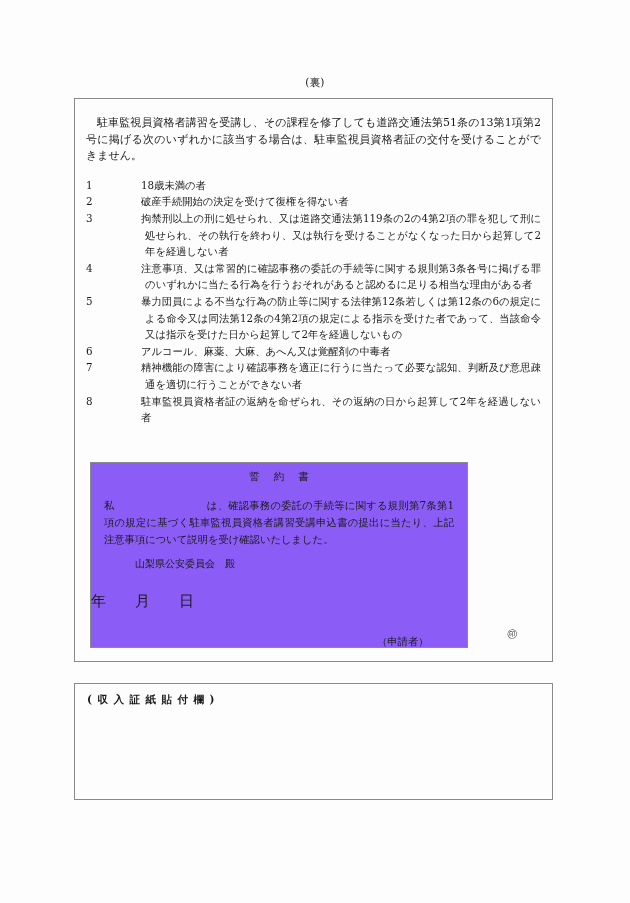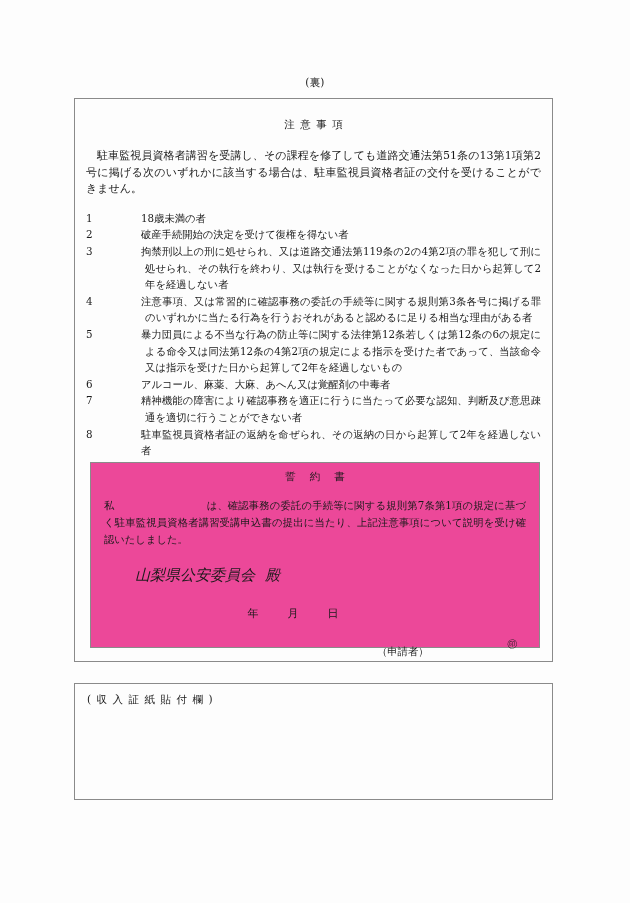--- a/index.html
+++ b/index.html
@@ -98,25 +98,25 @@
   .item-text.hang {
     text-indent: -0.4em;
     padding-left: 0.4em;
   }
 
   
   .pledge-box {
     position: absolute;
     left: 15px;
     top: 363px;
-    width: 450px;
+    width: 378px;
     height: 186px;
     border: 1px solid #8a8a8a;
     box-sizing: border-box;
-    background: #ec4899;
+    background: #8b5cf6;
   }
   .pledge-title {
     text-align: center;
     font-size: 10.5px;
     margin-top: 7px;
     letter-spacing: 14px;
     text-indent: 14px;
   }
   .pledge-body {
     font-size: 10.3px;
@@ -124,33 +124,32 @@
     margin-top: 13px;
     padding: 0 13px;
     text-align: justify;
     text-justify: inter-ideograph;
   }
   .pledge-body .blank-name {
     display: inline-block;
     width: 92px;
   }
   .pledge-addressee {
-    font-size: 15px;
-    margin-top: 18px;
+    font-size: 10px;
+    margin-top: 9px;
     padding-left: 44px;
-    font-style: italic;
   }
   .pledge-addressee .hon {
     margin-left: 10px;
   }
   .pledge-date {
-    font-size: 11px;
+    font-size: 15px;
     margin-top: 21px;
     padding-right: 44px;
-    text-align: center;
+    text-align: left;
     letter-spacing: 0;
   }
   .pledge-date span { display: inline-block; }
   .pledge-date .y { margin-right: 29px; }
   .pledge-date .m { margin-right: 29px; }
   .pledge-date .d { margin-right: 0px; }
 
   .pledge-signline {
     font-size: 10.3px;
     margin-top: 16px;
@@ -177,33 +176,33 @@
     width: 479px;
     height: 117px;
     border: 1px solid #8a8a8a;
     box-sizing: border-box;
     background: #fdfdfd;
   }
   .stamp-label {
     font-size: 10.5px;
     margin: 9px 0 0 12px;
     letter-spacing: 5.5px;
+    font-weight: bold;
   }
 </style>
 </head>
 <body>
 
 <div class="page">
 
   <div class="side-label">(裏)</div>
 
   <div class="notice-box">
     <div class="notice-inner">
 
-      <div class="notice-title">注意事項</div>
 
       <div class="notice-lead">駐車監視員資格者講習を受講し、その課程を修了しても道路交通法第51条の13第1項第2号に掲げる次のいずれかに該当する場合は、駐車監視員資格者証の交付を受けることができません。</div>
 
       <div class="items">
 
         <div class="item">
           <div class="item-num">1</div>
           <div class="item-text">18歳未満の者</div>
         </div>
 

